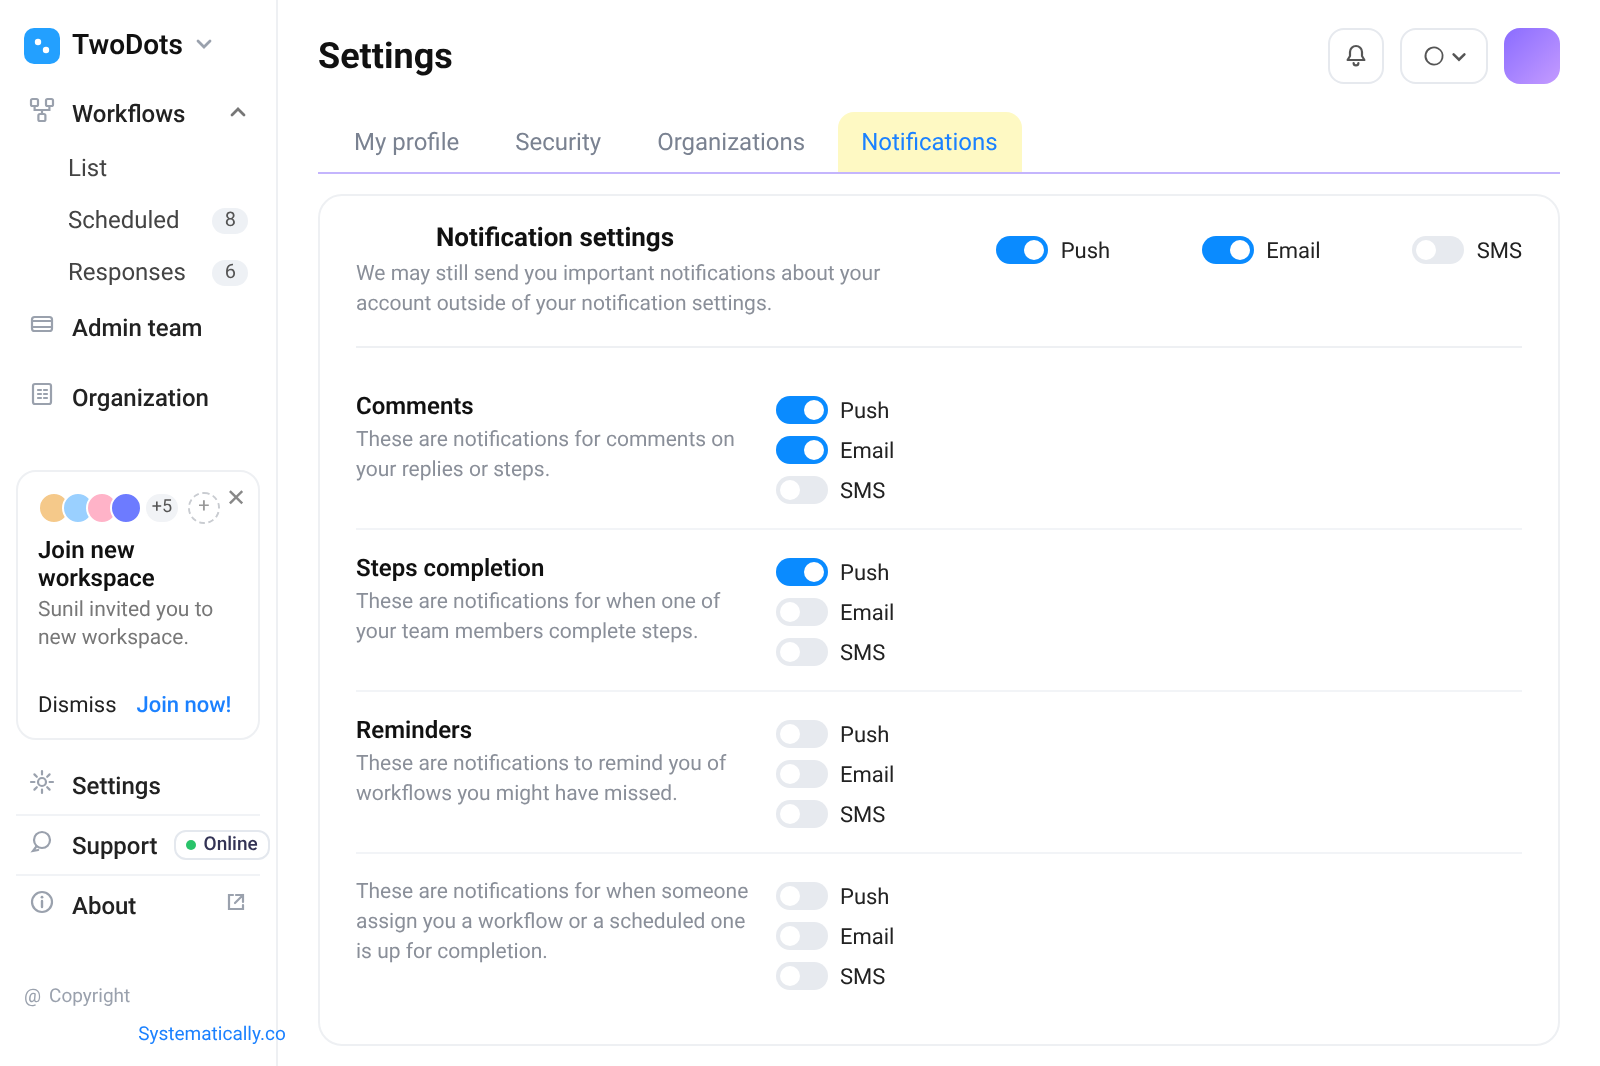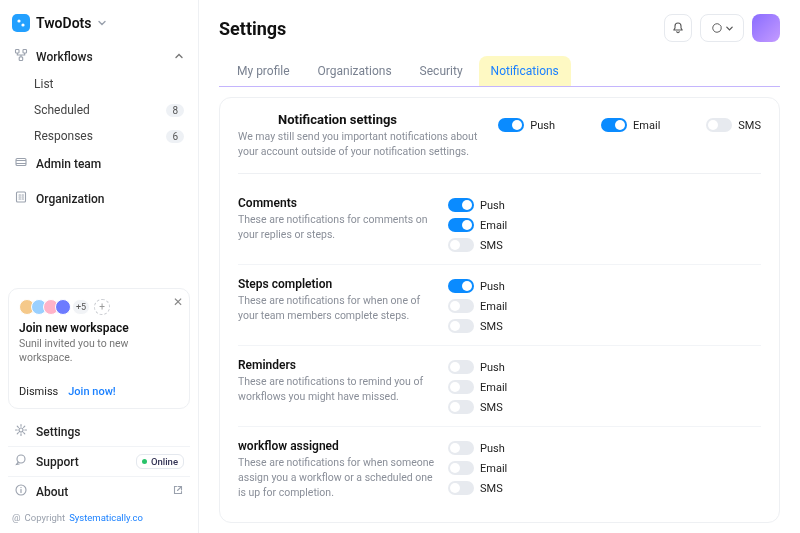--- a/index.html
+++ b/index.html
@@ -7,21 +7,21 @@
   font-family: -apple-system, BlinkMacSystemFont, "Segoe UI", Roboto, sans-serif;
   background: #fff;
   color: #111;
   font-size: 12px;
   width: 800px;
   height: 533px;
   overflow: hidden;
   display: flex;
 }
 .sidebar {
-  width: 199px;
+  width: 139px;
   border-right: 1px solid #eef0f3;
   display: flex;
   flex-direction: column;
   padding: 8px;
 }
 .brand {
   display: flex;
   align-items: center;
   gap: 6px;
   padding: 6px 4px 10px;
@@ -137,21 +137,21 @@
 }
 .ext-icon { margin-left: auto; color: #9aa1ad; }
 .copyright {
   font-size: 9.5px;
   color: #9aa1ad;
   padding: 6px 4px 2px;
   display: flex;
   align-items: center;
   gap: 4px;
 }
-.copyright a { color: #1b81ff; text-decoration: none; }
+.copyright a { color: #1b81ff; text-decoration: none; margin-top: 39px; }
 
 .main {
   flex: 1;
   display: flex;
   flex-direction: column;
   padding: 14px 20px 10px;
   overflow: hidden;
 }
 .topbar {
   display: flex;
@@ -399,22 +399,22 @@
         <svg width="9" height="9" viewBox="0 0 10 10">
             <path d="M2 3.5l3 3 3-3" fill="none" stroke="currentColor" stroke-width="1.4" stroke-linecap="round"></path>
           </svg>
       </span>
       <span class="avatar"></span>
     </div>
   </div>
 
   <div class="tabs">
     <div class="tab">My profile</div>
+    <div class="tab">Security</div>
     <div class="tab">Organizations</div>
-    <div class="tab">Security</div>
     <div class="tab active">Notifications</div>
   </div>
 
   <div class="panel">
     <div class="section-head">
       <div class="section-head-left">
         <div class="section-title">Notification settings</div>
         <div class="section-desc">We may still send you important notifications about your account outside of your notification settings.</div>
       </div>
       <div class="head-toggles">
@@ -489,21 +489,20 @@
               <span>Email</span>
             </div>
             <div class="tog">
               <span class="switch"></span>
               <span>SMS</span>
             </div>
           </div>
         </div>
         <div class="row">
           <div class="row-left">
-            <div class="row-title">workflow assigned</div>
             <div class="row-desc">These are notifications for when someone assign you a workflow or a scheduled one is up for completion.</div>
           </div>
           <div class="row-toggles">
             <div class="tog">
               <span class="switch"></span>
               <span>Push</span>
             </div>
             <div class="tog">
               <span class="switch"></span>
               <span>Email</span>

